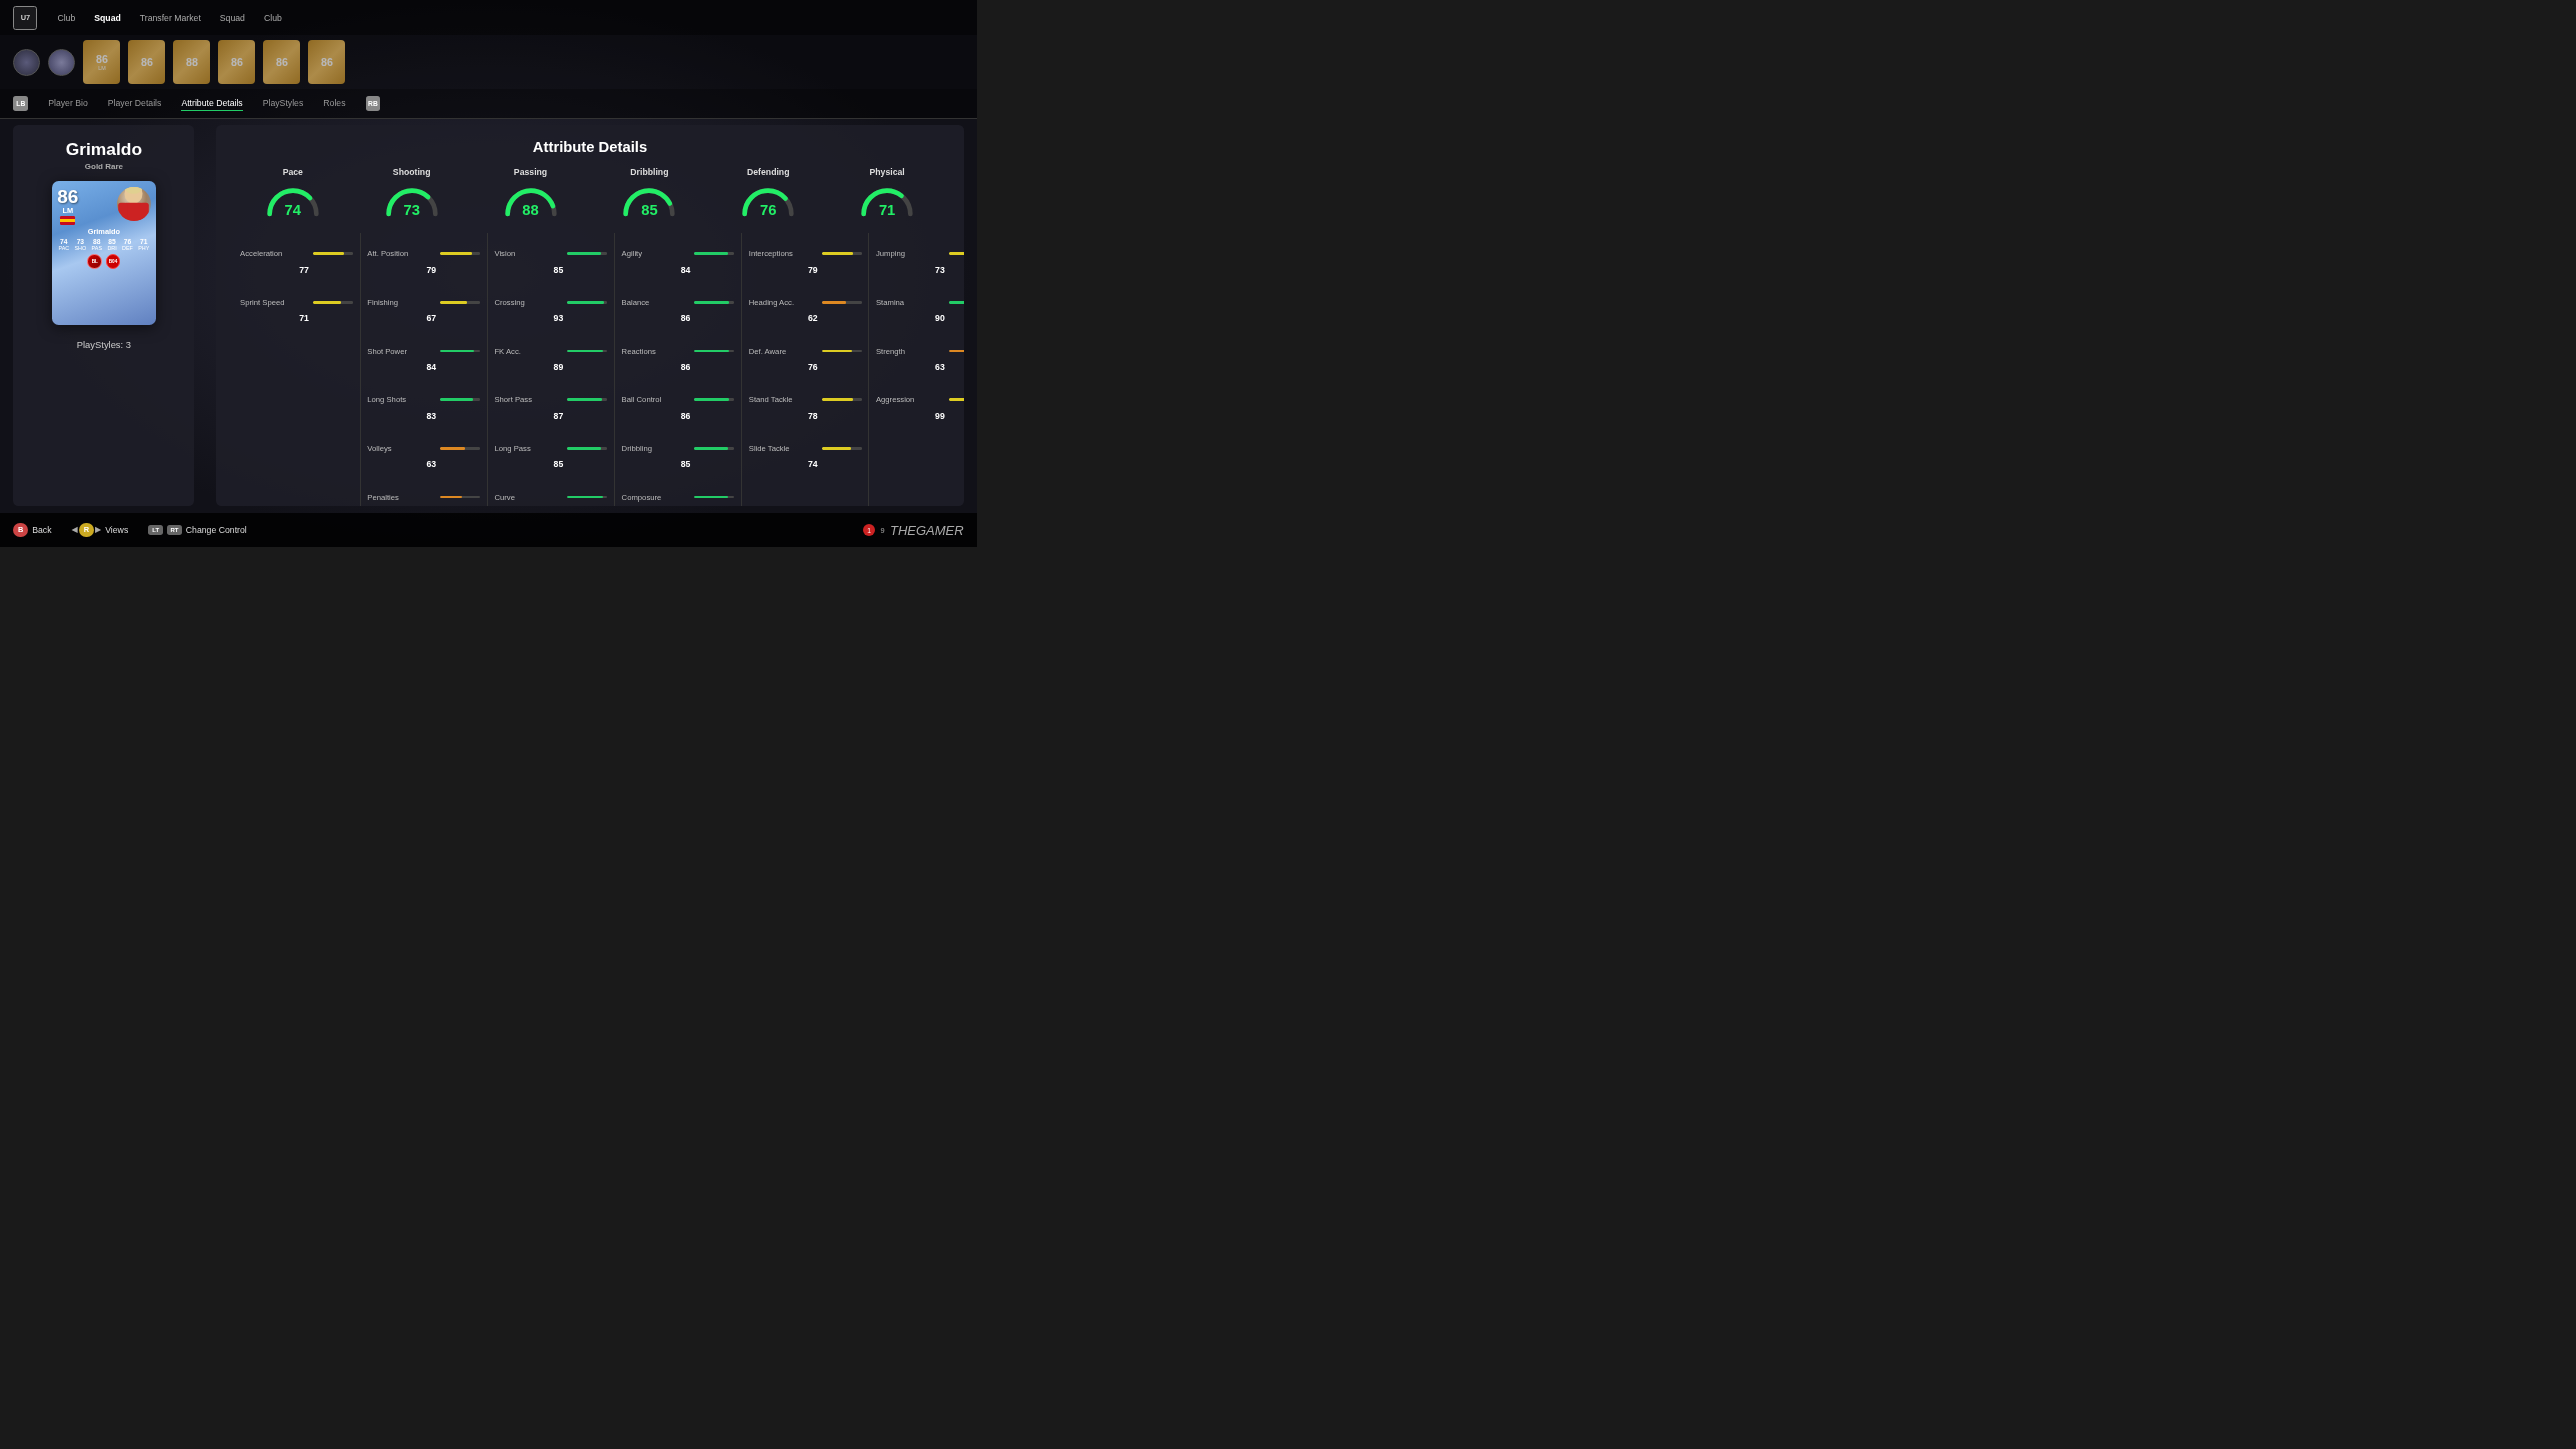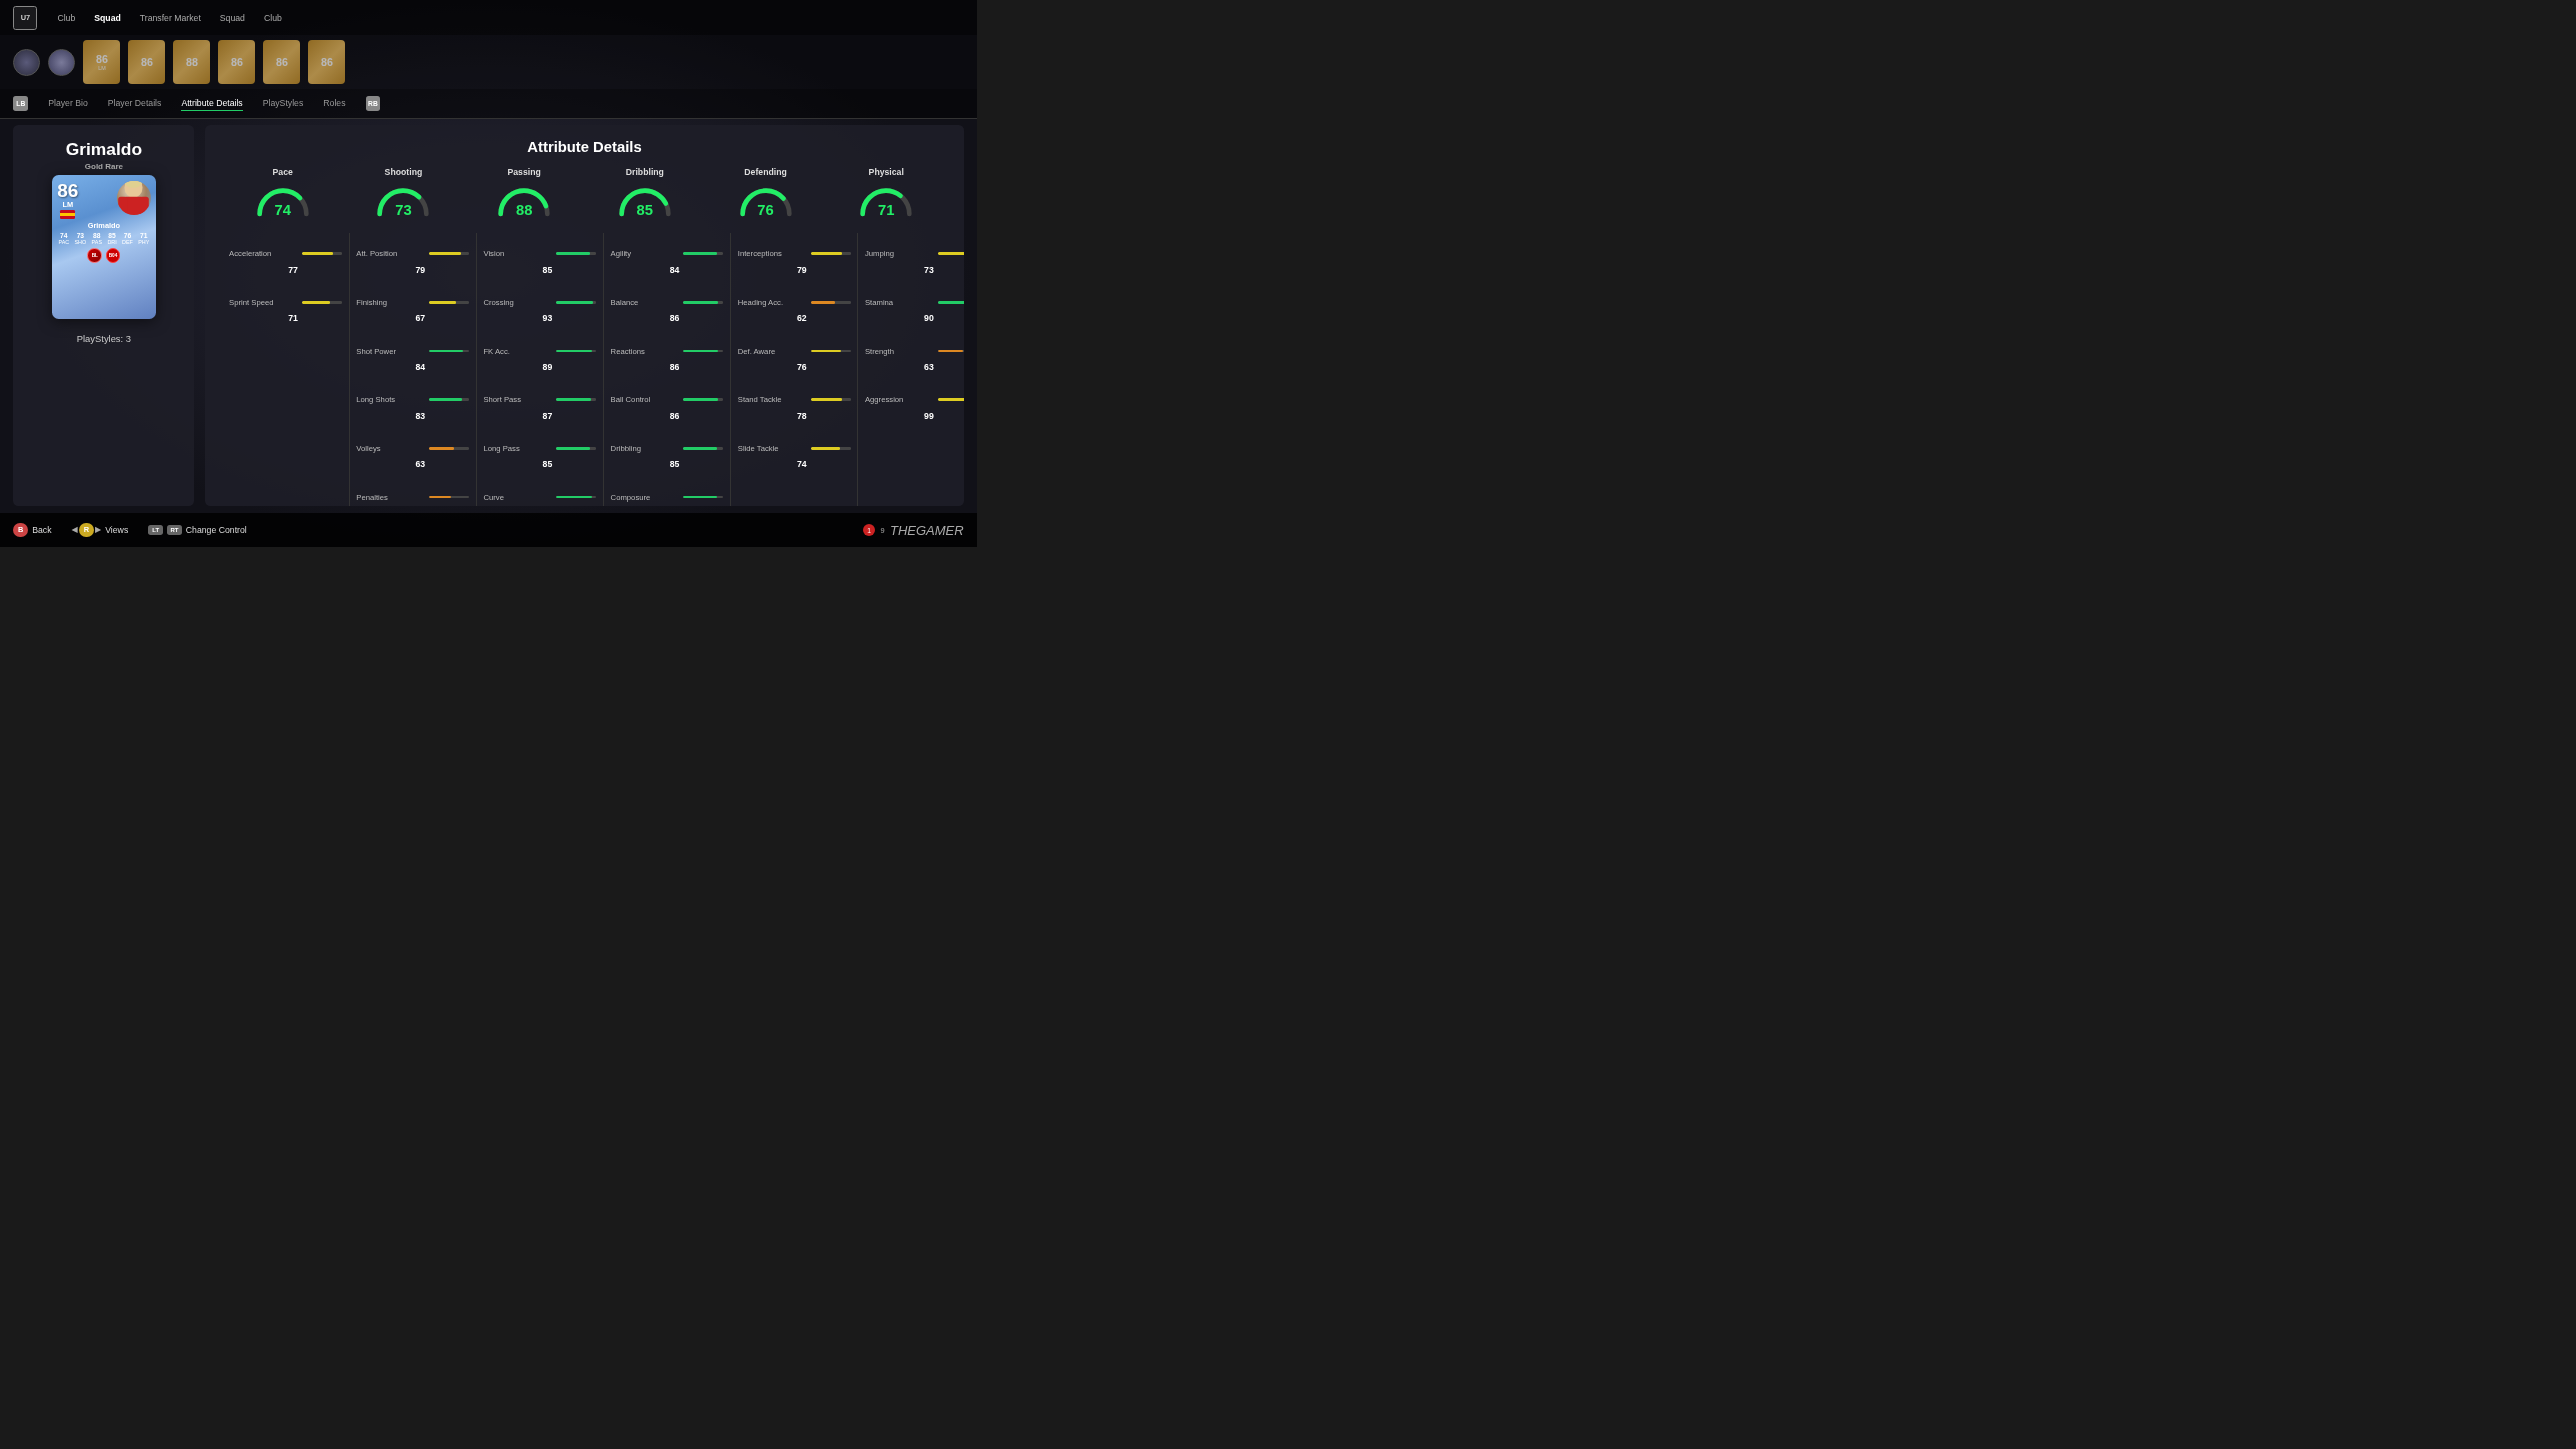--- a/index.html
+++ b/index.html
@@ -151,21 +151,21 @@
       border-bottom: 1.3px solid #22cc66;
     }
 
     
     .main-content {
       position: relative;
       z-index: 5;
       display: flex;
       height: calc(547px - 35px - 54px - 29.5px - 34px);
       padding: 6.7px 13.4px;
-      gap: 11px;
+      gap: 22px;
     }
 
     
     .left-panel {
       width: 181px;
       background: rgba(30,30,40,0.9);
       border-radius: 5.4px;
       display: flex;
       flex-direction: column;
       align-items: center;
@@ -177,21 +177,21 @@
       font-size: 17.4px;
       font-weight: bold;
       color: #fff;
       margin-bottom: 2.7px;
     }
 
     .player-rarity {
       font-size: 8px;
       color: #aaa;
       font-weight: bold;
-      margin-bottom: 4px;
+      margin-bottom: 10px;
       text-align: right;
     }
 
     
     .player-card {
       width: 104px;
       height: 144px;
       border-radius: 6.7px;
       background: linear-gradient(160deg, #7ab0e8 0%, #5a90d0 30%, #a8c8f0 50%, #6080c0 100%);
       position: relative;

